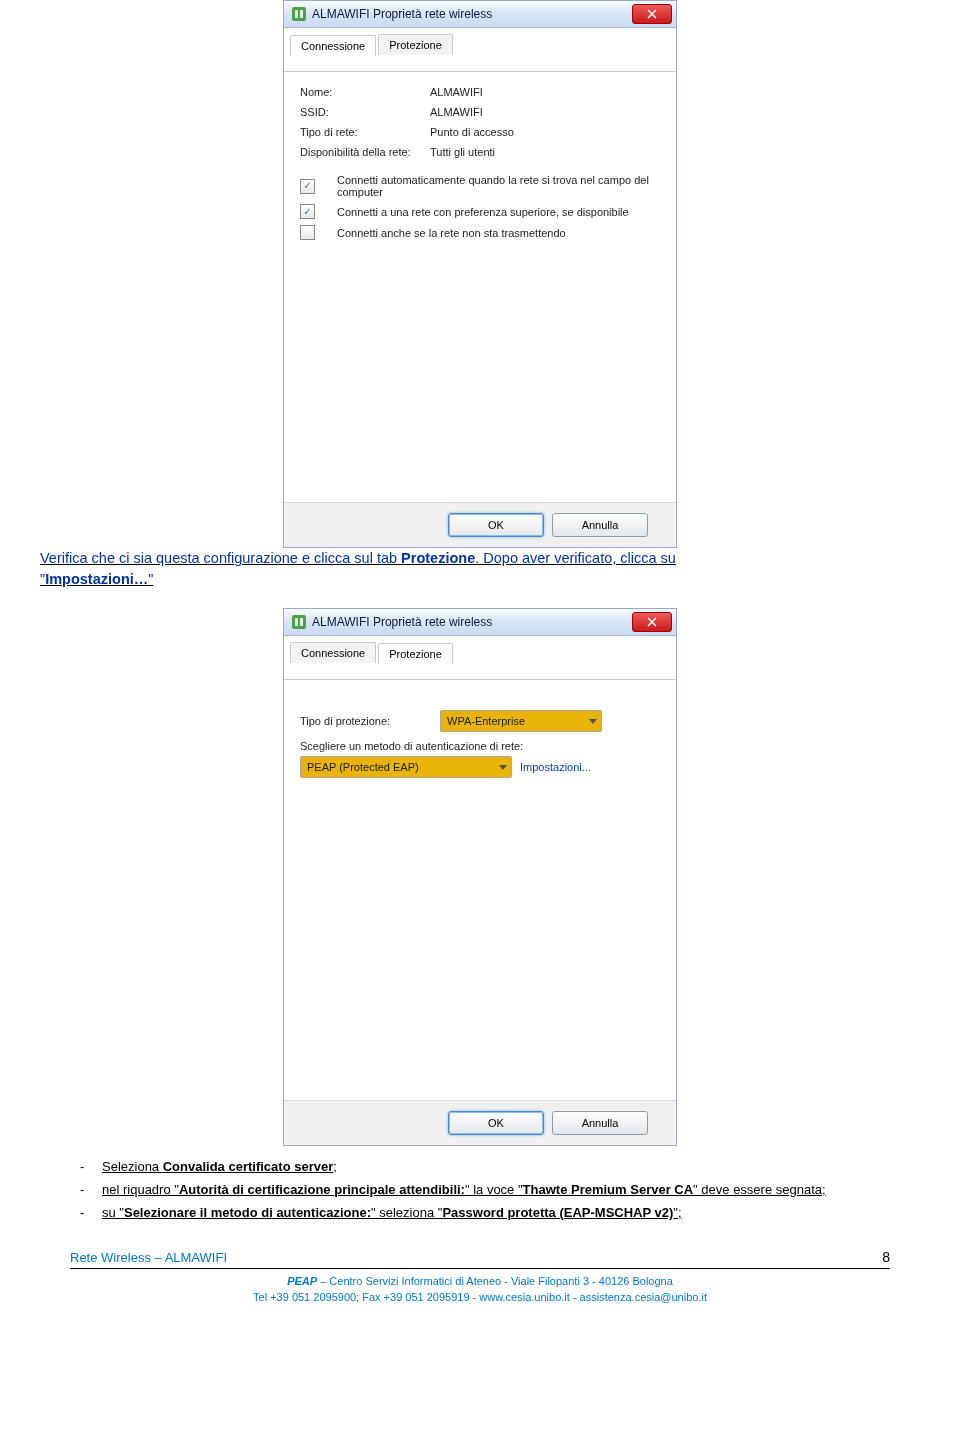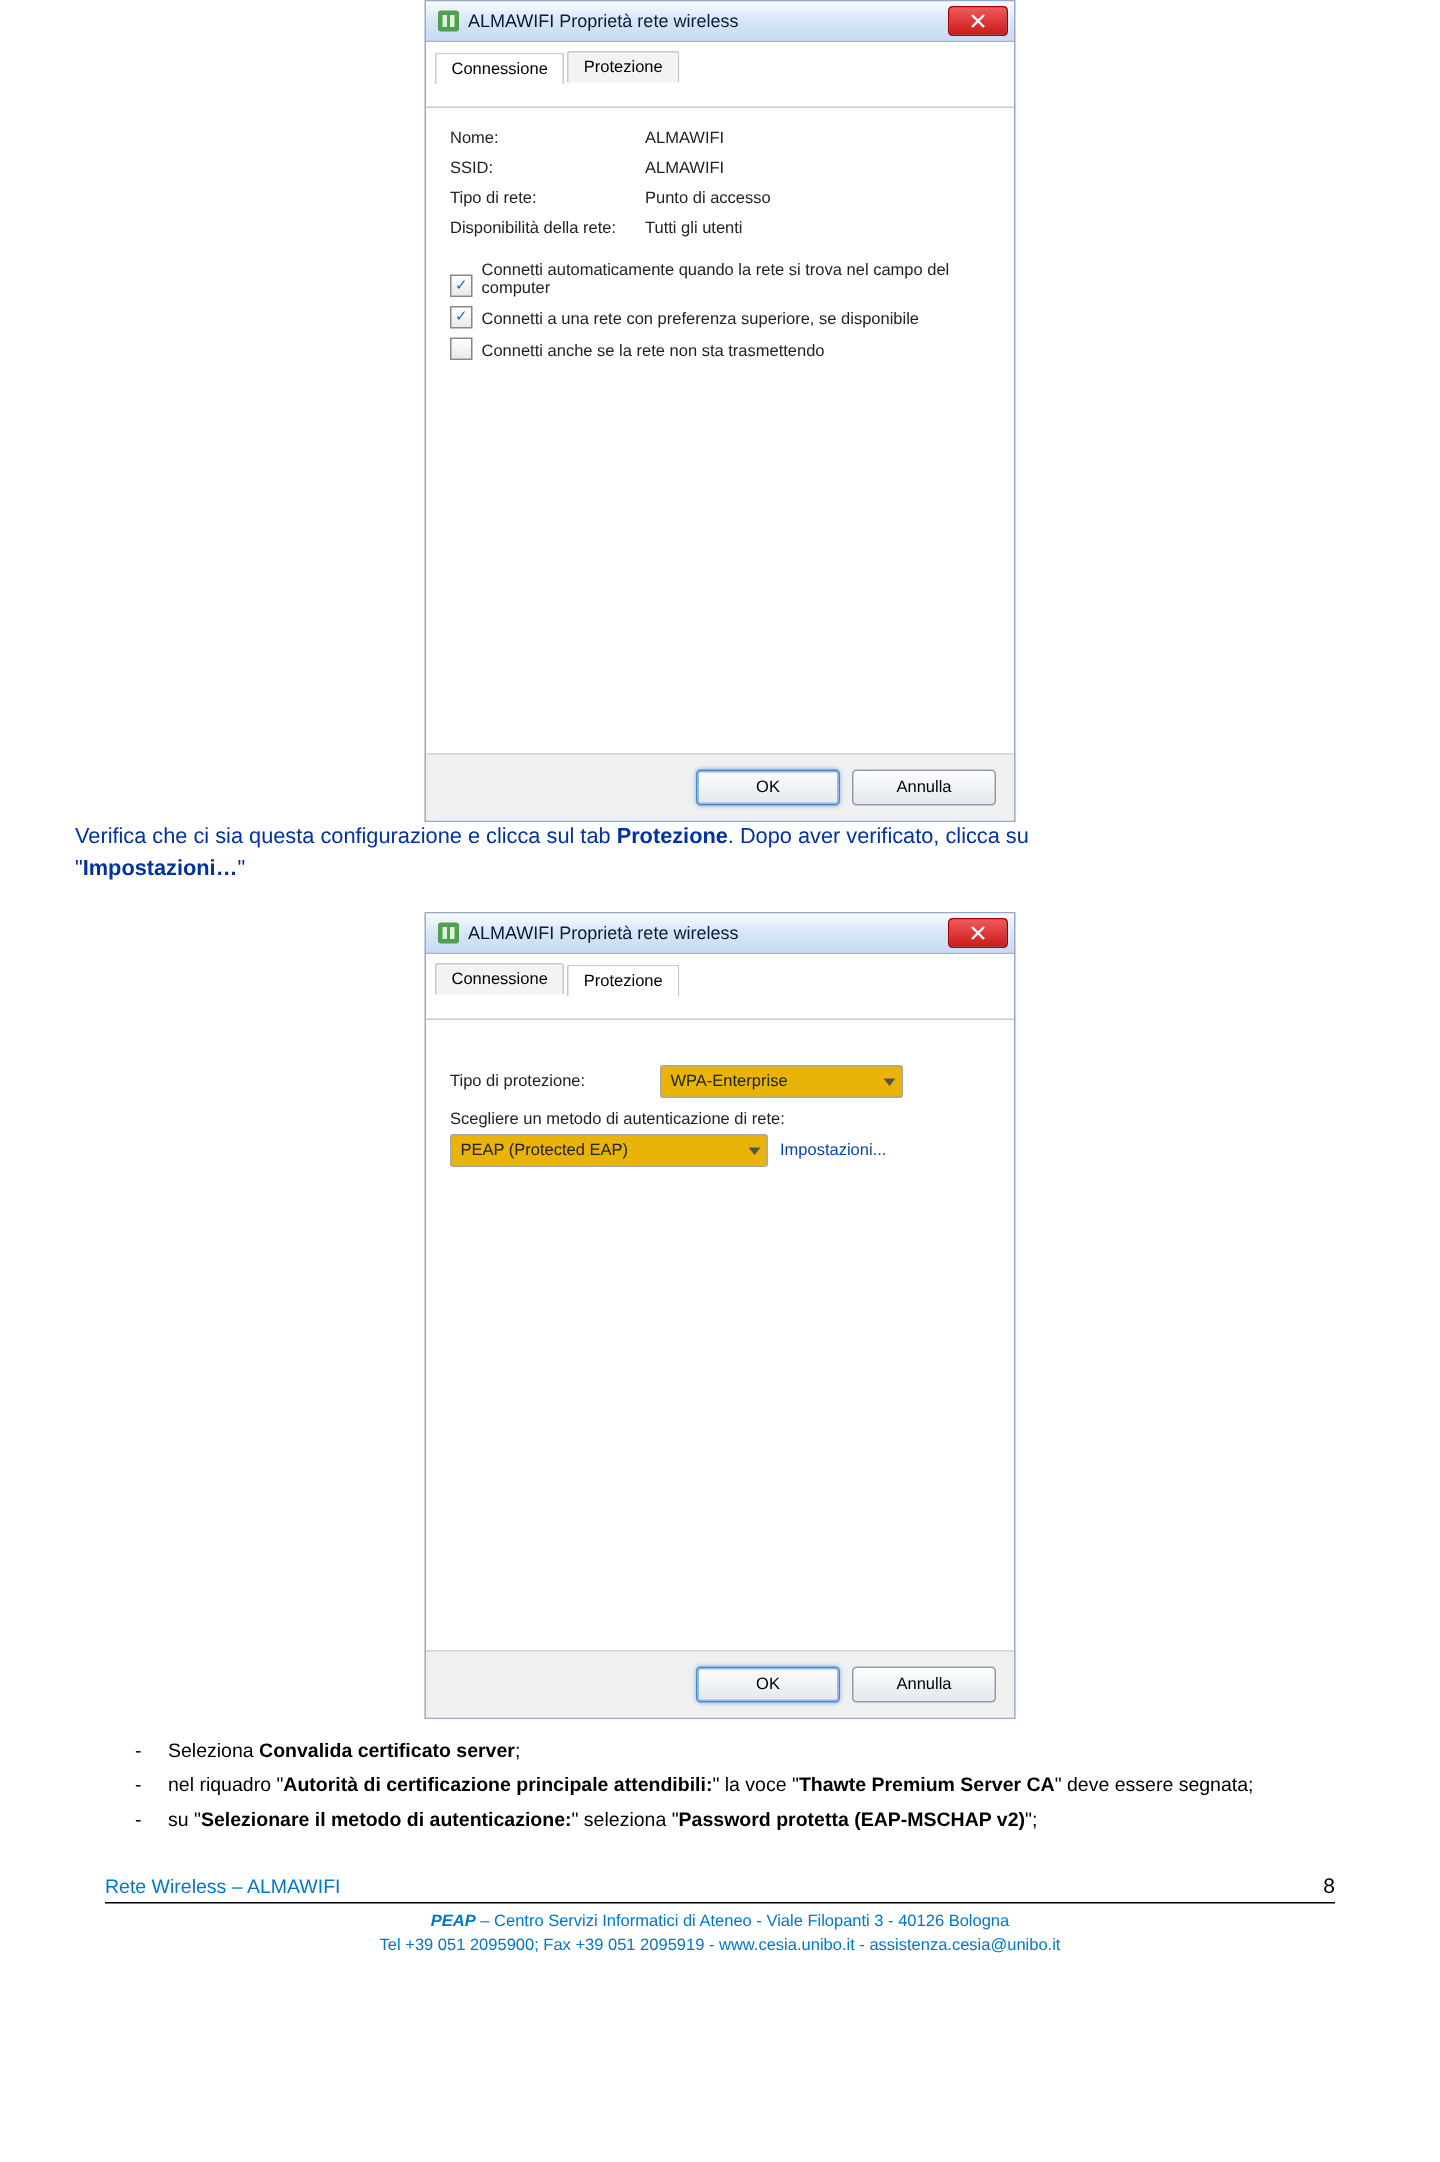--- a/index.html
+++ b/index.html
@@ -87,21 +87,21 @@
     padding: 14px 16px 10px 16px;
     font-size: 11px;
     color: #222;
     min-height: 430px;
     box-sizing: border-box;
   }
   .dialog-body.second { min-height: 420px; }
   .row { display: flex; margin-bottom: 8px; }
   .row .lbl { width: 130px; }
   .row .val { flex: 1; }
-  .cb-row { display: flex; align-items: flex-end; margin-bottom: 6px; }
+  .cb-row { display: flex; align-items: center; margin-bottom: 6px; gap: 16px; }
   .cb {
     width: 13px; height: 13px;
     border: 1px solid #888;
     background: linear-gradient(#fff,#e8e8e8);
     margin-right: 6px;
     display: flex; align-items: center; justify-content: center;
     flex-shrink: 0;
   }
   .cb.checked::after {
     content: '✓';
@@ -128,21 +128,21 @@
   }
   .linkbtn {
     color: #0645ad;
     font-size: 11px;
     cursor: pointer;
   }
   .btnrow {
     display: flex;
     justify-content: flex-end;
     gap: 8px;
-    padding: 10px 12px;
+    padding: 10px 28px;
     background: #f0f0f0;
     border-top: 1px solid #d4d4d4;
   }
   .btn {
     min-width: 70px;
     height: 22px;
     font-size: 11px;
     border: 1px solid #8e9bab;
     border-radius: 3px;
     background: linear-gradient(#fefefe,#e3e7ec);
@@ -151,21 +151,22 @@
   }
   .btn.default {
     border-color: #4a88c7;
     box-shadow: 0 0 0 1px #8fbaea inset, 0 0 3px #7fb2e6;
   }
 
   .doctext {
     font-size: 14.5px;
     line-height: 1.45;
     color: #000;
-    padding: 0 70px 0 50px;
+    padding: 0 70px 0 40px;
+    text-decoration: underline;
   }
   .doctext .blue { color: #0033a0; }
   .doctext .bold { font-weight: bold; }
   .doctext ul { list-style: none; padding-left: 40px; margin: 12px 0 0 0; }
   .doctext ul li { position: relative; padding-left: 22px; margin-bottom: 4px; font-family: Verdana, Arial, sans-serif; font-size: 13px; }
   .doctext ul li::before {
     content: '-';
     position: absolute;
     left: 0;
   }

